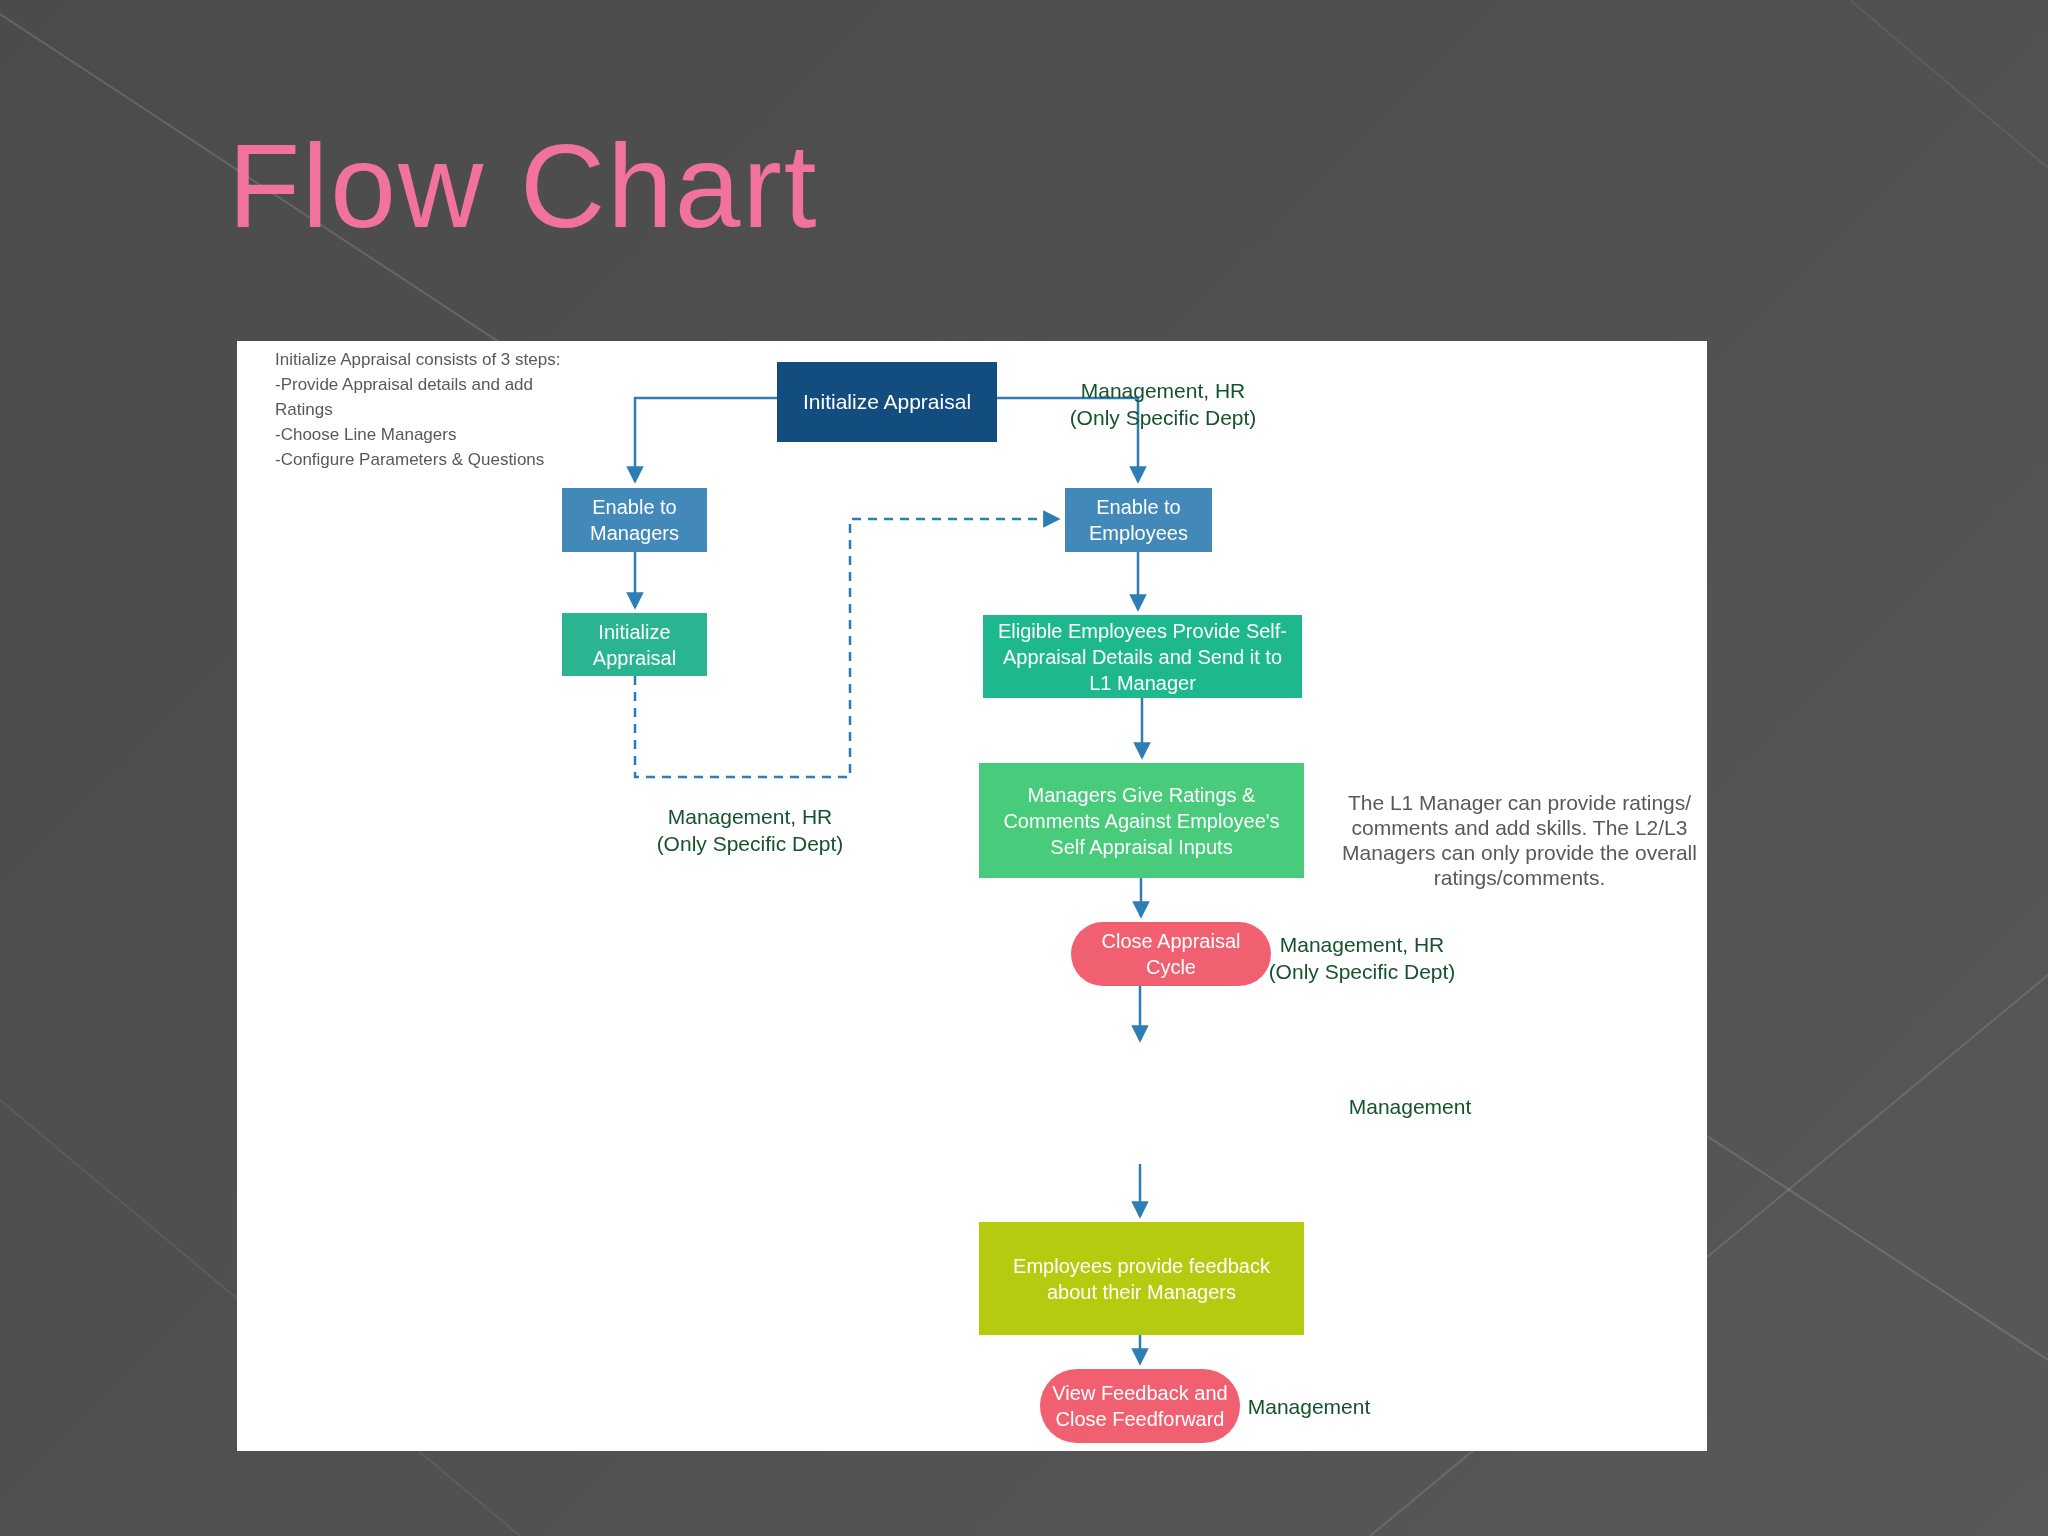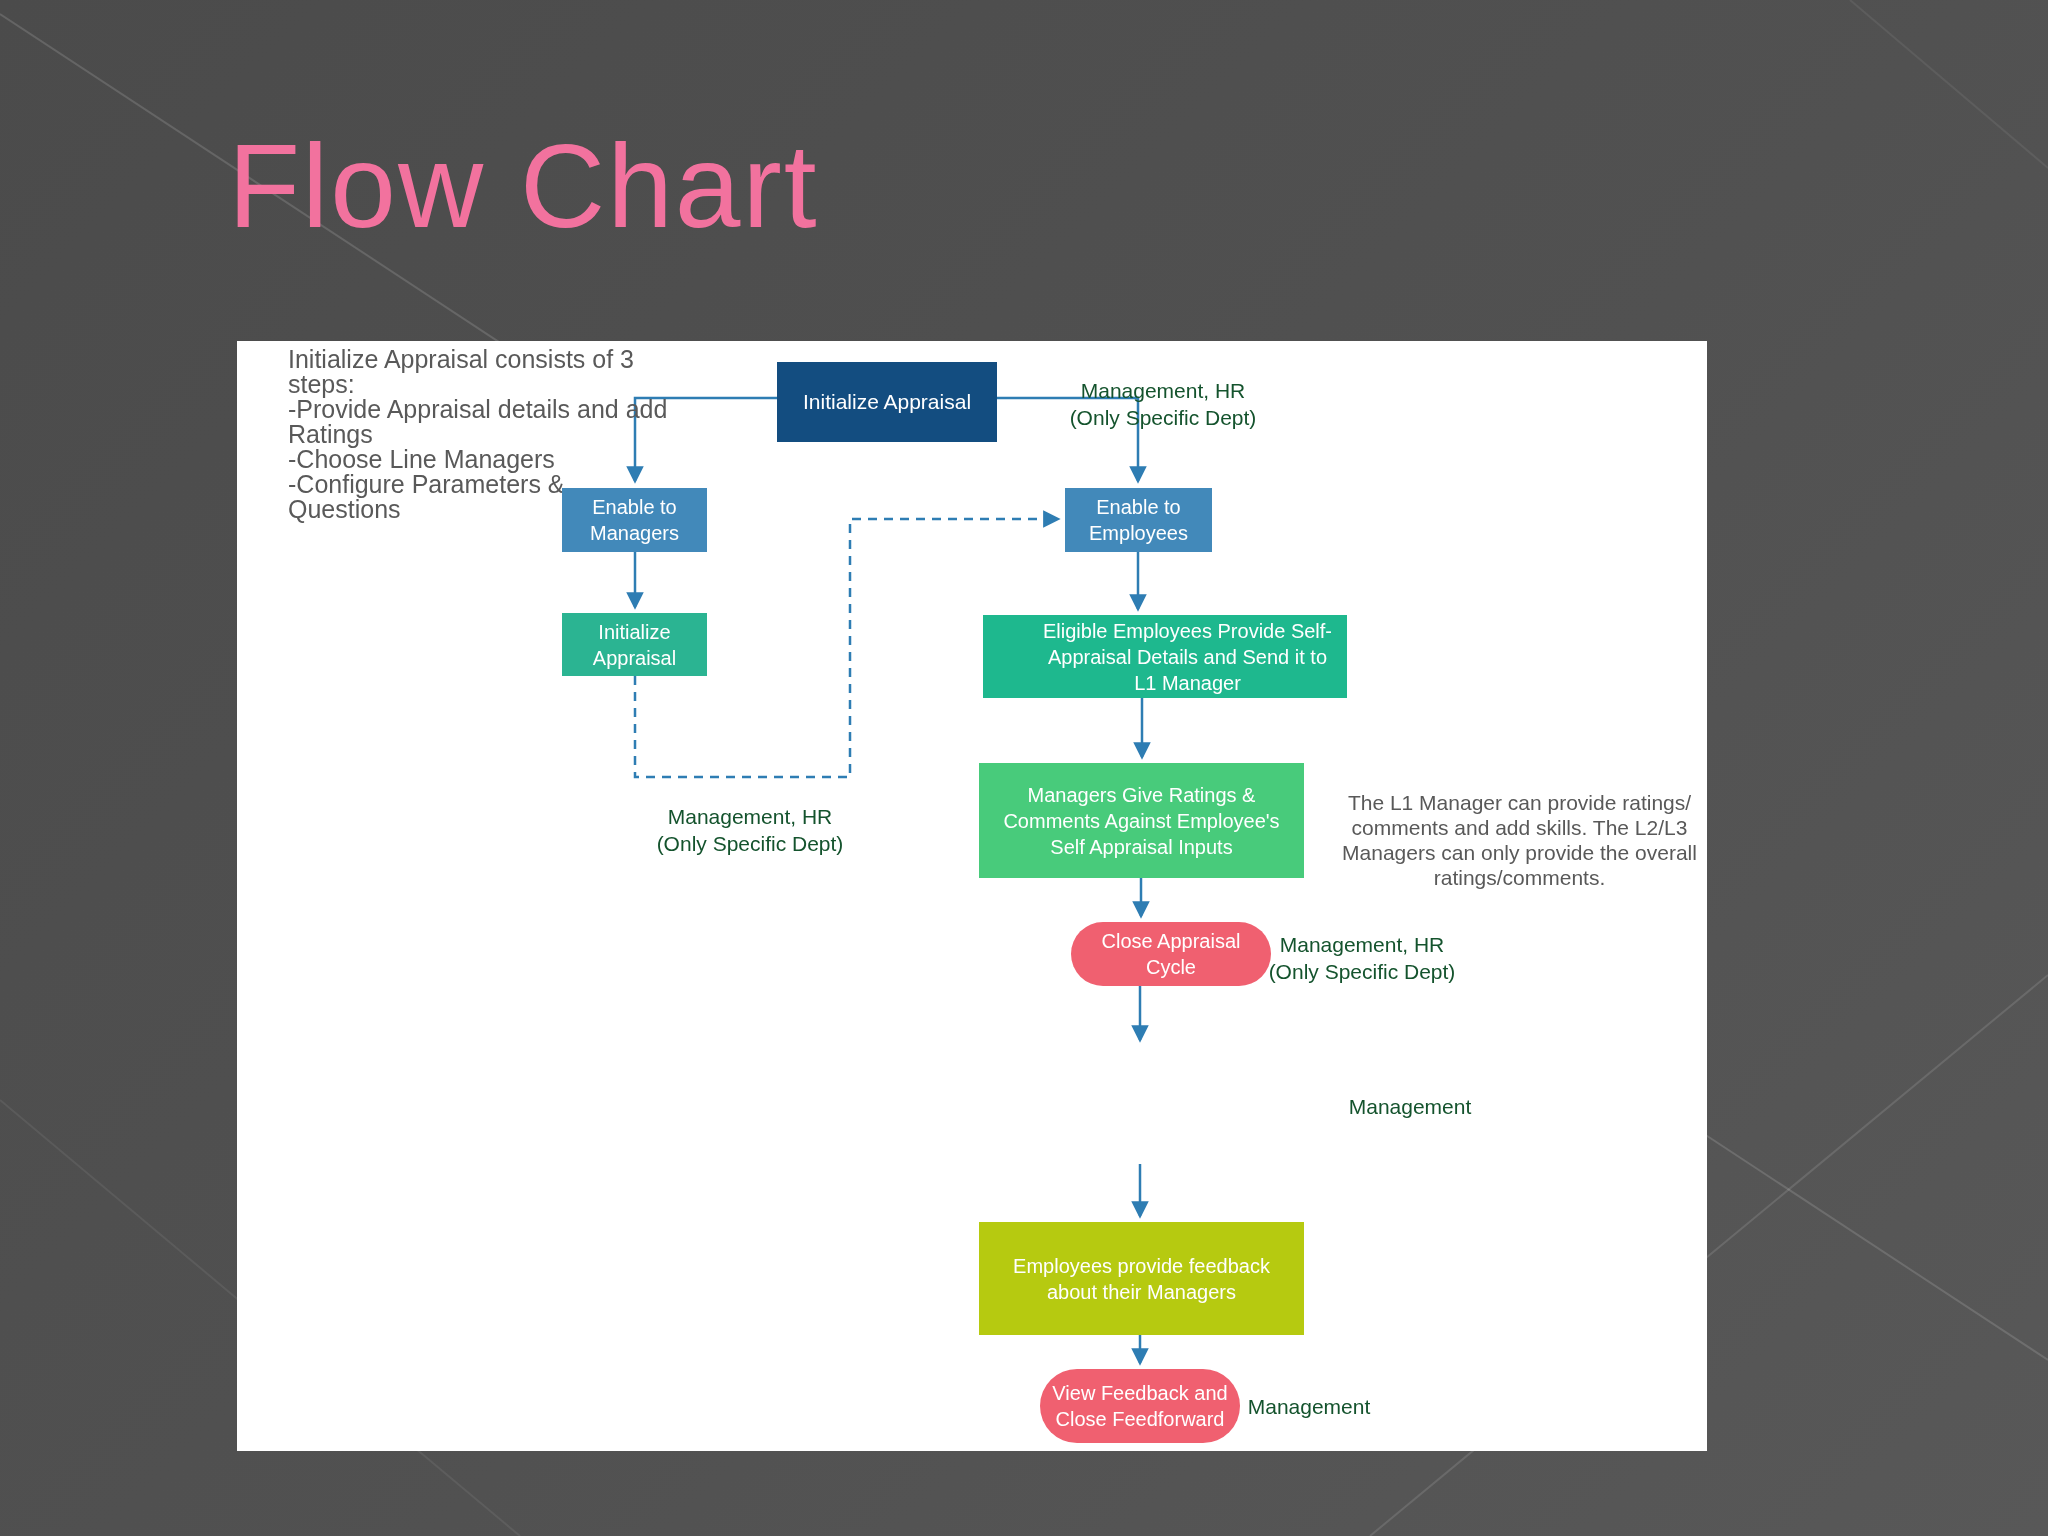--- a/index.html
+++ b/index.html
@@ -21,29 +21,29 @@
   .panel svg.connectors{position:absolute;left:0;top:0;width:1470px;height:1110px;}
   .node{
     position:absolute;display:flex;align-items:center;justify-content:center;
     color:#ffffff;text-align:center;white-space:pre-line;line-height:1.3;
     font-size:20px;
   }
   .n-init        {left:540px;top:21px;width:220px;height:80px;background:#134d80;font-size:21px;}
   .n-managers    {left:325px;top:147px;width:145px;height:64px;background:#4289ba;}
   .n-employees   {left:828px;top:147px;width:147px;height:64px;background:#4289ba;}
   .n-init-sub    {left:325px;top:272px;width:145px;height:63px;background:#2bb492;}
-  .n-eligible    {left:746px;top:274px;width:319px;height:83px;background:#1eb88e;padding-left:45px;}
+  .n-eligible    {left:746px;top:274px;width:319px;height:83px;background:#1eb88e;}
   .n-ratings     {left:742px;top:422px;width:325px;height:115px;background:#48cb7b;}
   .n-close-cycle {left:834px;top:581px;width:200px;height:64px;background:#f06070;border-radius:32px;}
   .n-feedforward {left:744px;top:705px;width:323px;height:118px;background:#149e41;}
   .n-feedback    {left:742px;top:881px;width:325px;height:113px;background:#b6ca10;}
   .n-view        {left:803px;top:1028px;width:200px;height:74px;background:#f06070;border-radius:37px;}
   .note{
     position:absolute;left:38px;top:6px;width:380px;
-    color:#595959;font-size:25px;line-height:25px;white-space:pre-line;margin-left:13px;
+    color:#595959;font-size:17px;line-height:25px;white-space:pre-line;
   }
   .lbl{
     position:absolute;color:#14532d;font-size:21px;line-height:27px;
     text-align:center;white-space:pre-line;
   }
   .lbl-top-right {left:776px;top:36px;width:300px;}
   .lbl-dashed    {left:363px;top:462px;width:300px;}
   .lbl-close     {left:975px;top:590px;width:300px;}
   .lbl-ffwd      {left:1023px;top:752px;width:300px;}
   .lbl-view      {left:947px;top:1052px;width:250px;}

